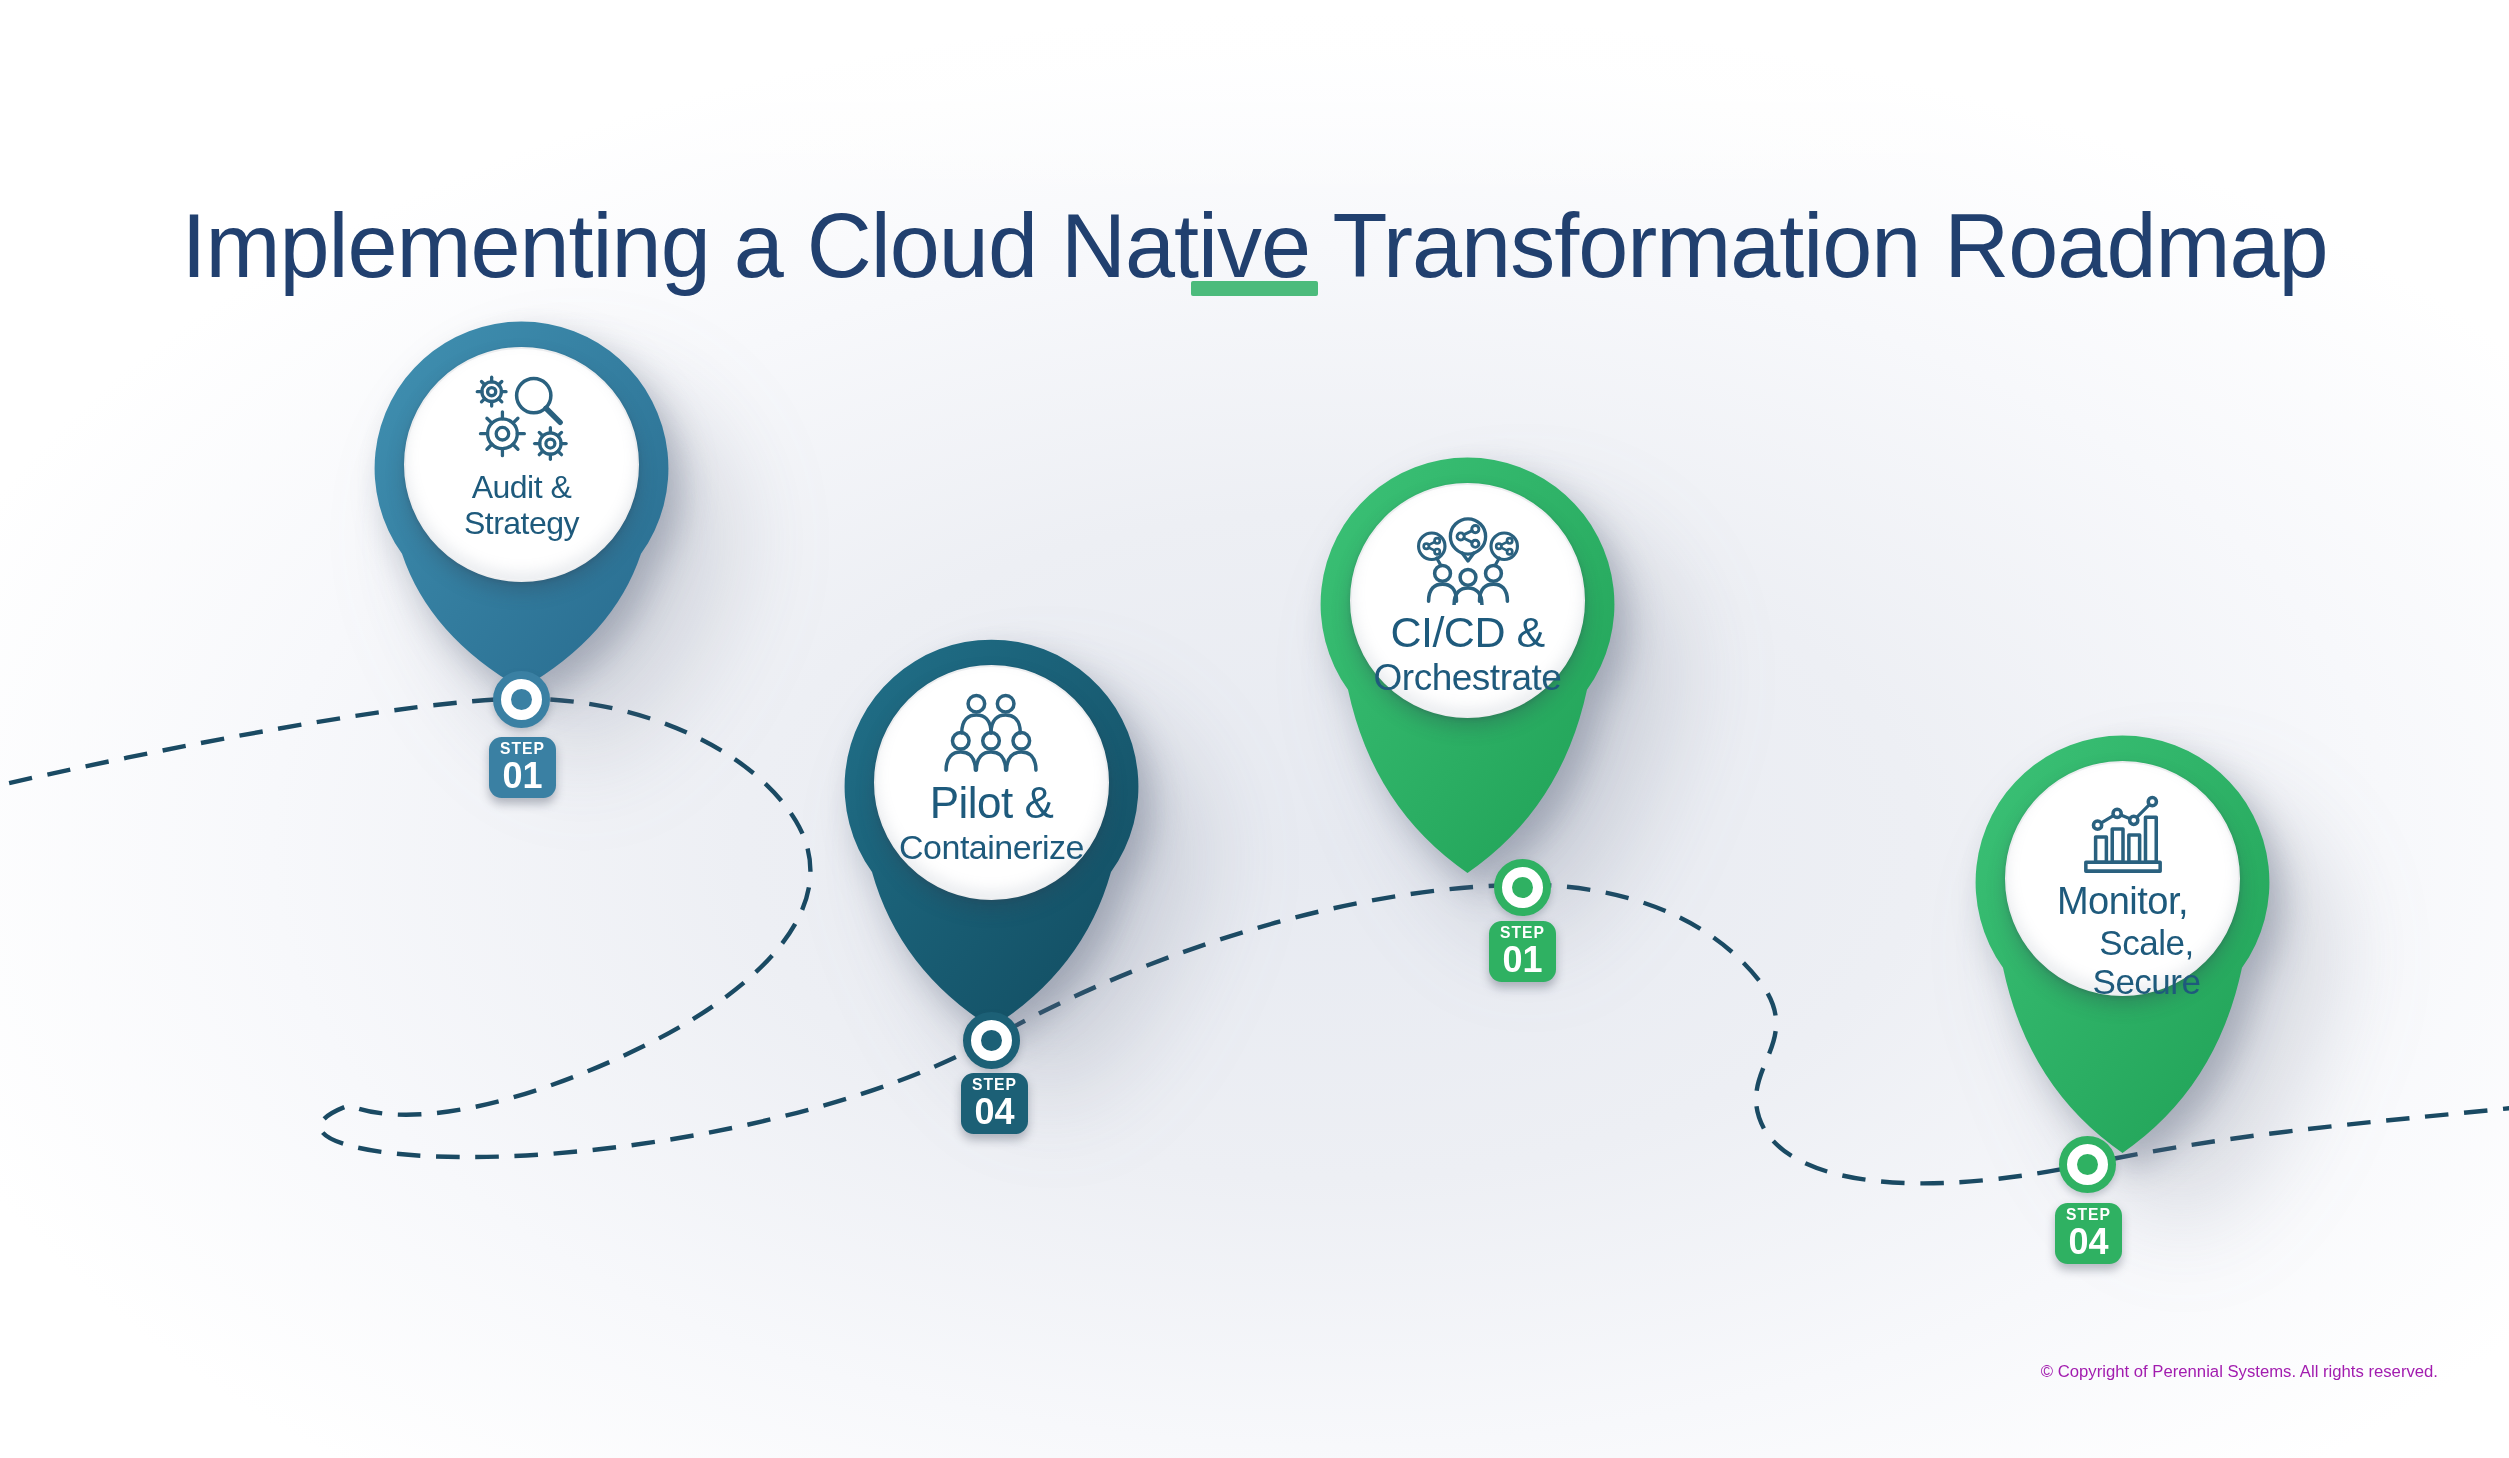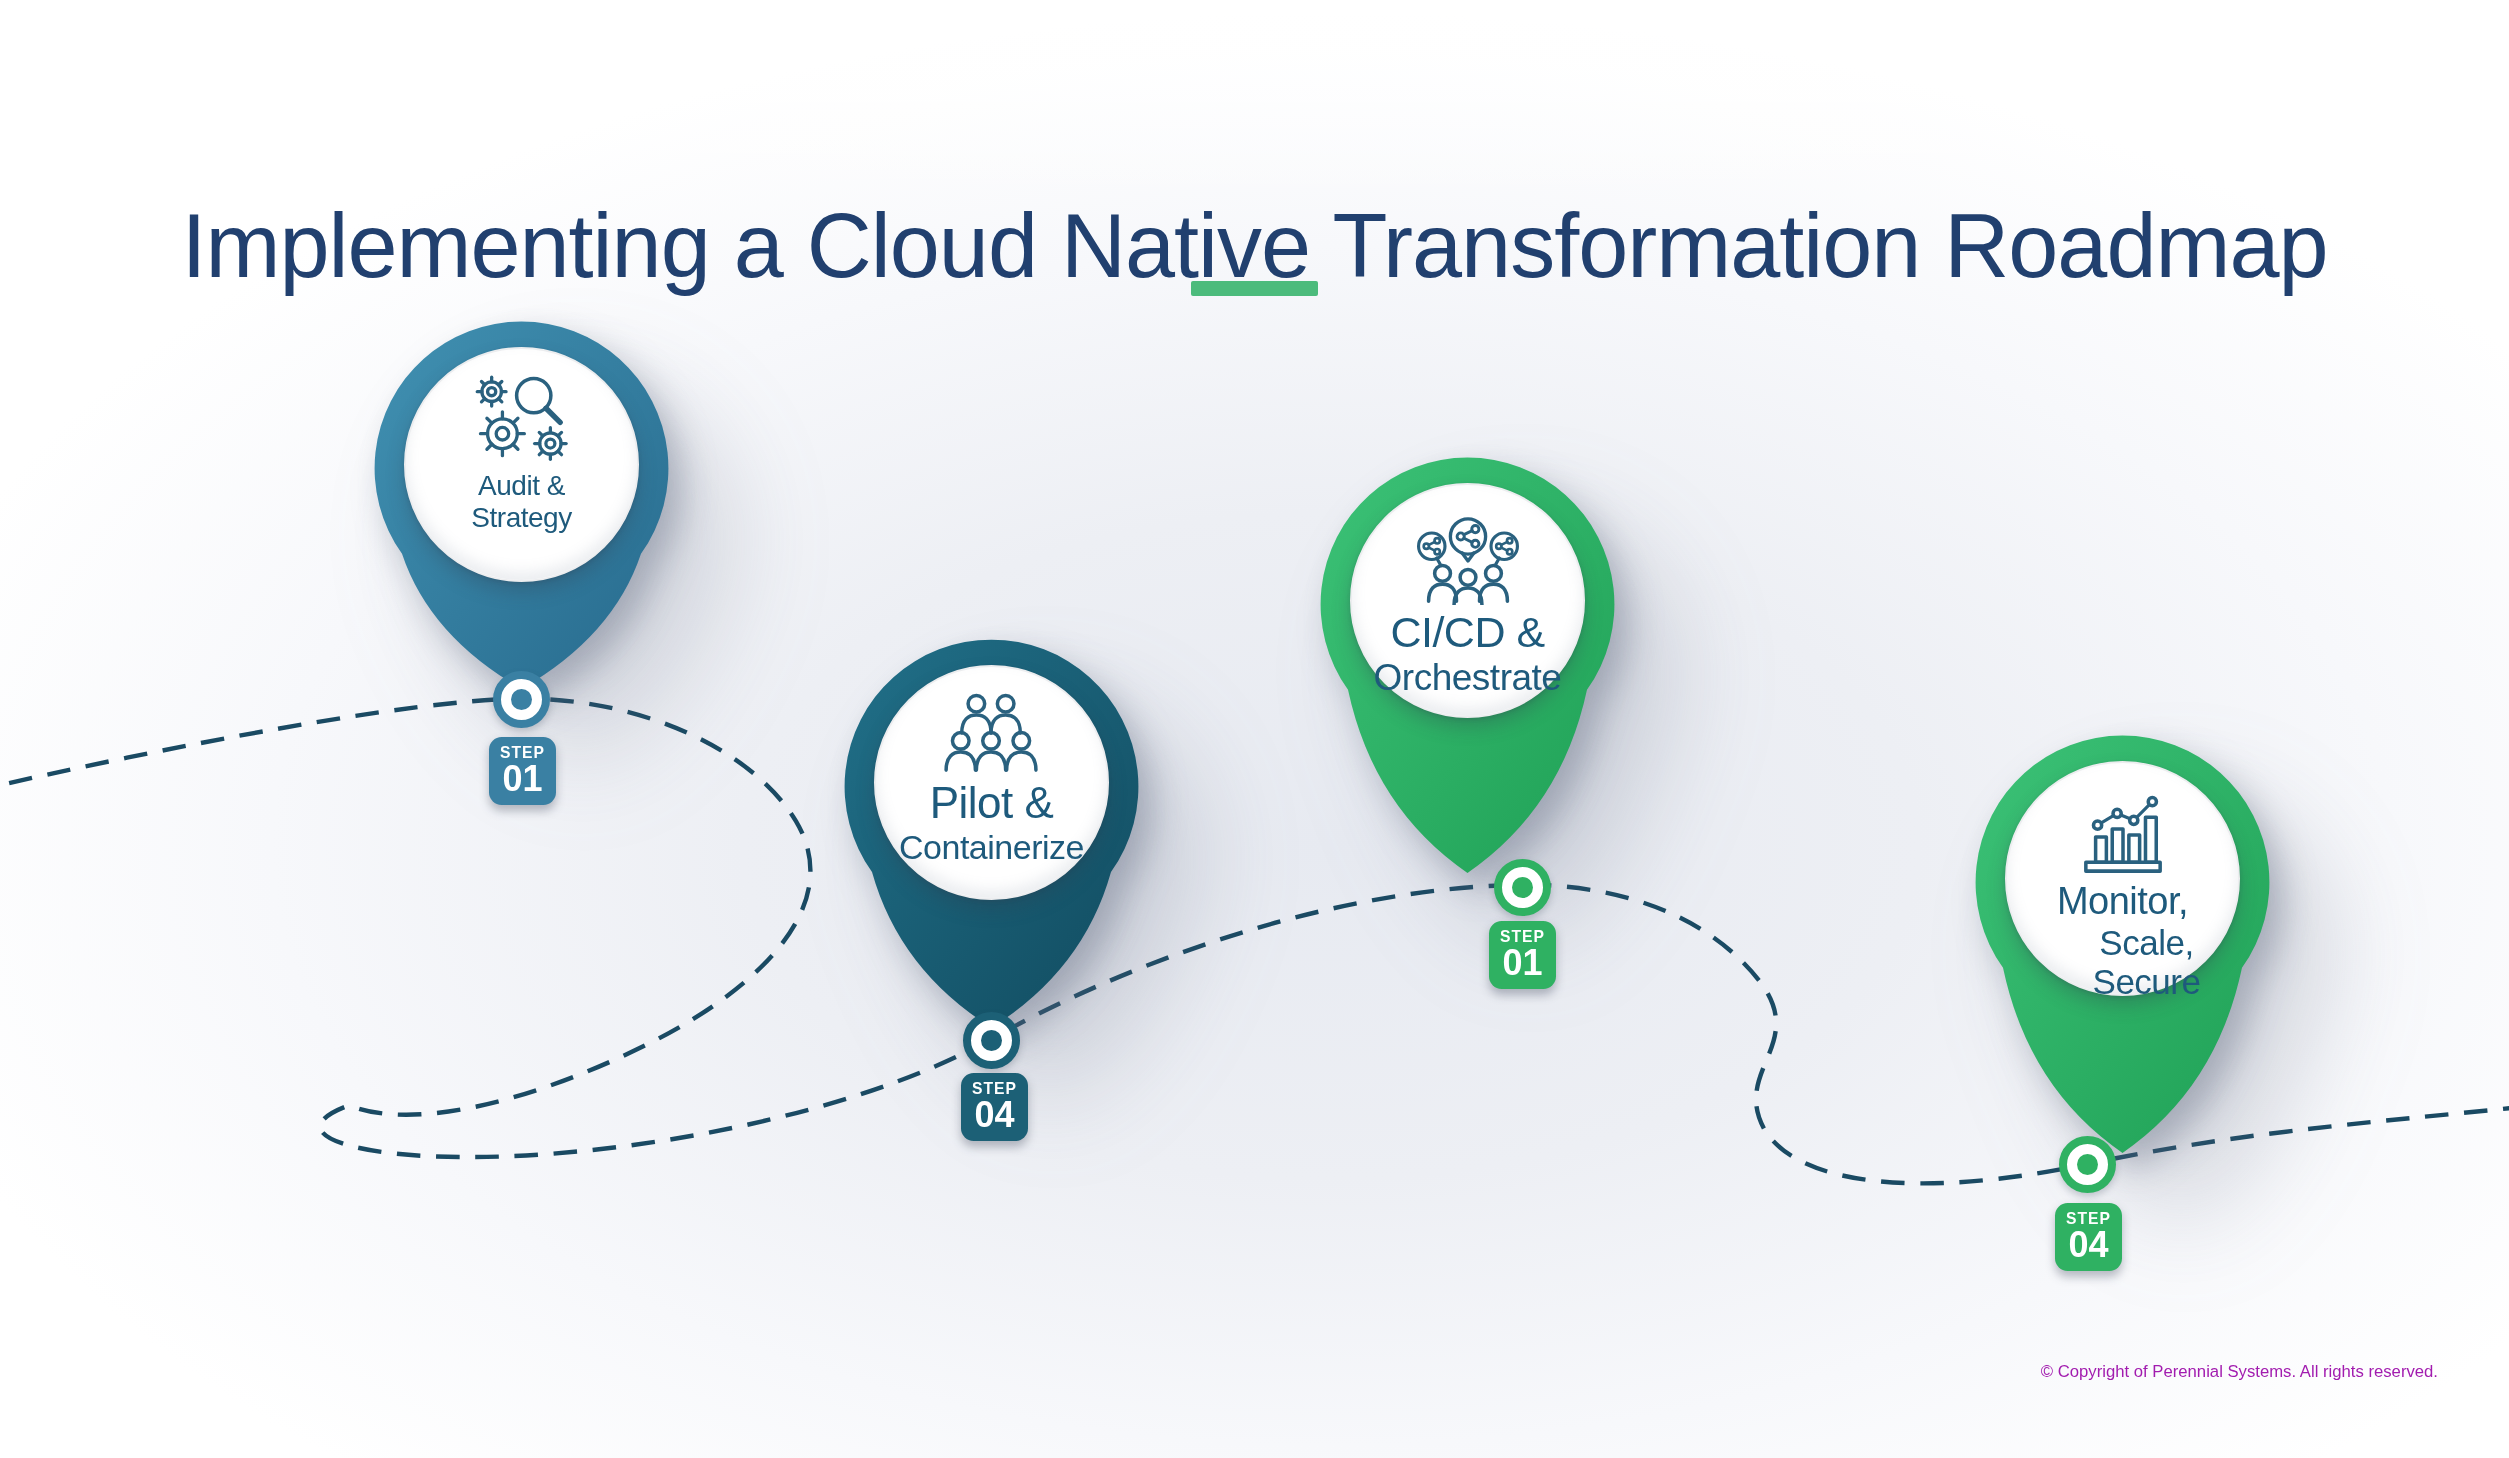--- a/index.html
+++ b/index.html
@@ -31,38 +31,38 @@
     filter:drop-shadow(13.7px 17.6px 17.6px rgba(90,100,122,.40)) drop-shadow(54px 64px 49px rgba(90,100,122,.22));}
   .pin-disc{
     position:absolute;left:49px;top:45px;width:235px;height:235px;border-radius:50%;
     background:#ffffff;border:2px solid #ECEDEF;box-sizing:border-box;
     box-shadow:0 9.8px 17.6px rgba(50,60,80,.28),0 2px 3.9px rgba(50,60,80,.18),inset 0 -7.8px 13.7px rgba(130,140,160,.16);
     display:flex;flex-direction:column;align-items:center;justify-content:flex-start;
     padding-top:25.5px;
   }
   .pin-icon{display:block;color:#2A617F;margin-bottom:3.9px;flex:none;}
   .pin-label{color:#1E5A7C;text-align:center;line-height:1.12;letter-spacing:-0.5px;}
-  .pin--1 .pin-line1,.pin--1 .pin-line2{font-size:28px;}
+  .pin--1 .pin-line1,.pin--1 .pin-line2{font-size:32px;}
   .pin--2 .pin-line1{font-size:44px;} .pin--2 .pin-line2{font-size:34px;}
   .pin--3 .pin-line1{font-size:43px;} .pin--3 .pin-line2{font-size:37px;}
   .pin--4 .pin-line1{font-size:38px;} .pin--4 .pin-line2{font-size:35px;margin-left:48px;}
 
   .route-dot{
     position:absolute;width:57px;height:57px;border-radius:50%;
     background:#ffffff;box-sizing:border-box;border:8.8px solid #3A80A3;
     display:flex;align-items:center;justify-content:center;
     box-shadow:0 3.9px 7.8px rgba(60,70,90,.25);
   }
   .route-dot .core{width:21.6px;height:21.6px;border-radius:50%;background:#3A80A3;}
   .route-dot--2{border-color:#1C6076;} .route-dot--2 .core{background:#1C6076;}
   .route-dot--3{border-color:#2FB162;} .route-dot--3 .core{background:#2FB162;}
   .route-dot--4{border-color:#2FB162;} .route-dot--4 .core{background:#2FB162;}
 
   .step-badge{
-    position:absolute;width:67px;height:68px;border-radius:12.7px;background:#3A80A3;
+    position:absolute;width:67px;height:61px;border-radius:12.7px;background:#3A80A3;
     color:#ffffff;text-align:center;box-shadow:0 5.9px 9.8px rgba(60,70,90,.35);
     display:flex;flex-direction:column;align-items:center;justify-content:center;gap:1px;
   }
   .step-badge--2{background:#1C6076;}
   .step-badge--3,.step-badge--4{background:#2FB162;}
   .step-badge .word{font-size:15.7px;font-weight:700;letter-spacing:1px;line-height:1;}
   .step-badge .num{font-size:36px;font-weight:700;line-height:1;}
 
   .copyright{
     position:absolute;right:71px;top:1362px;font-size:16.7px;color:#a21caf;

